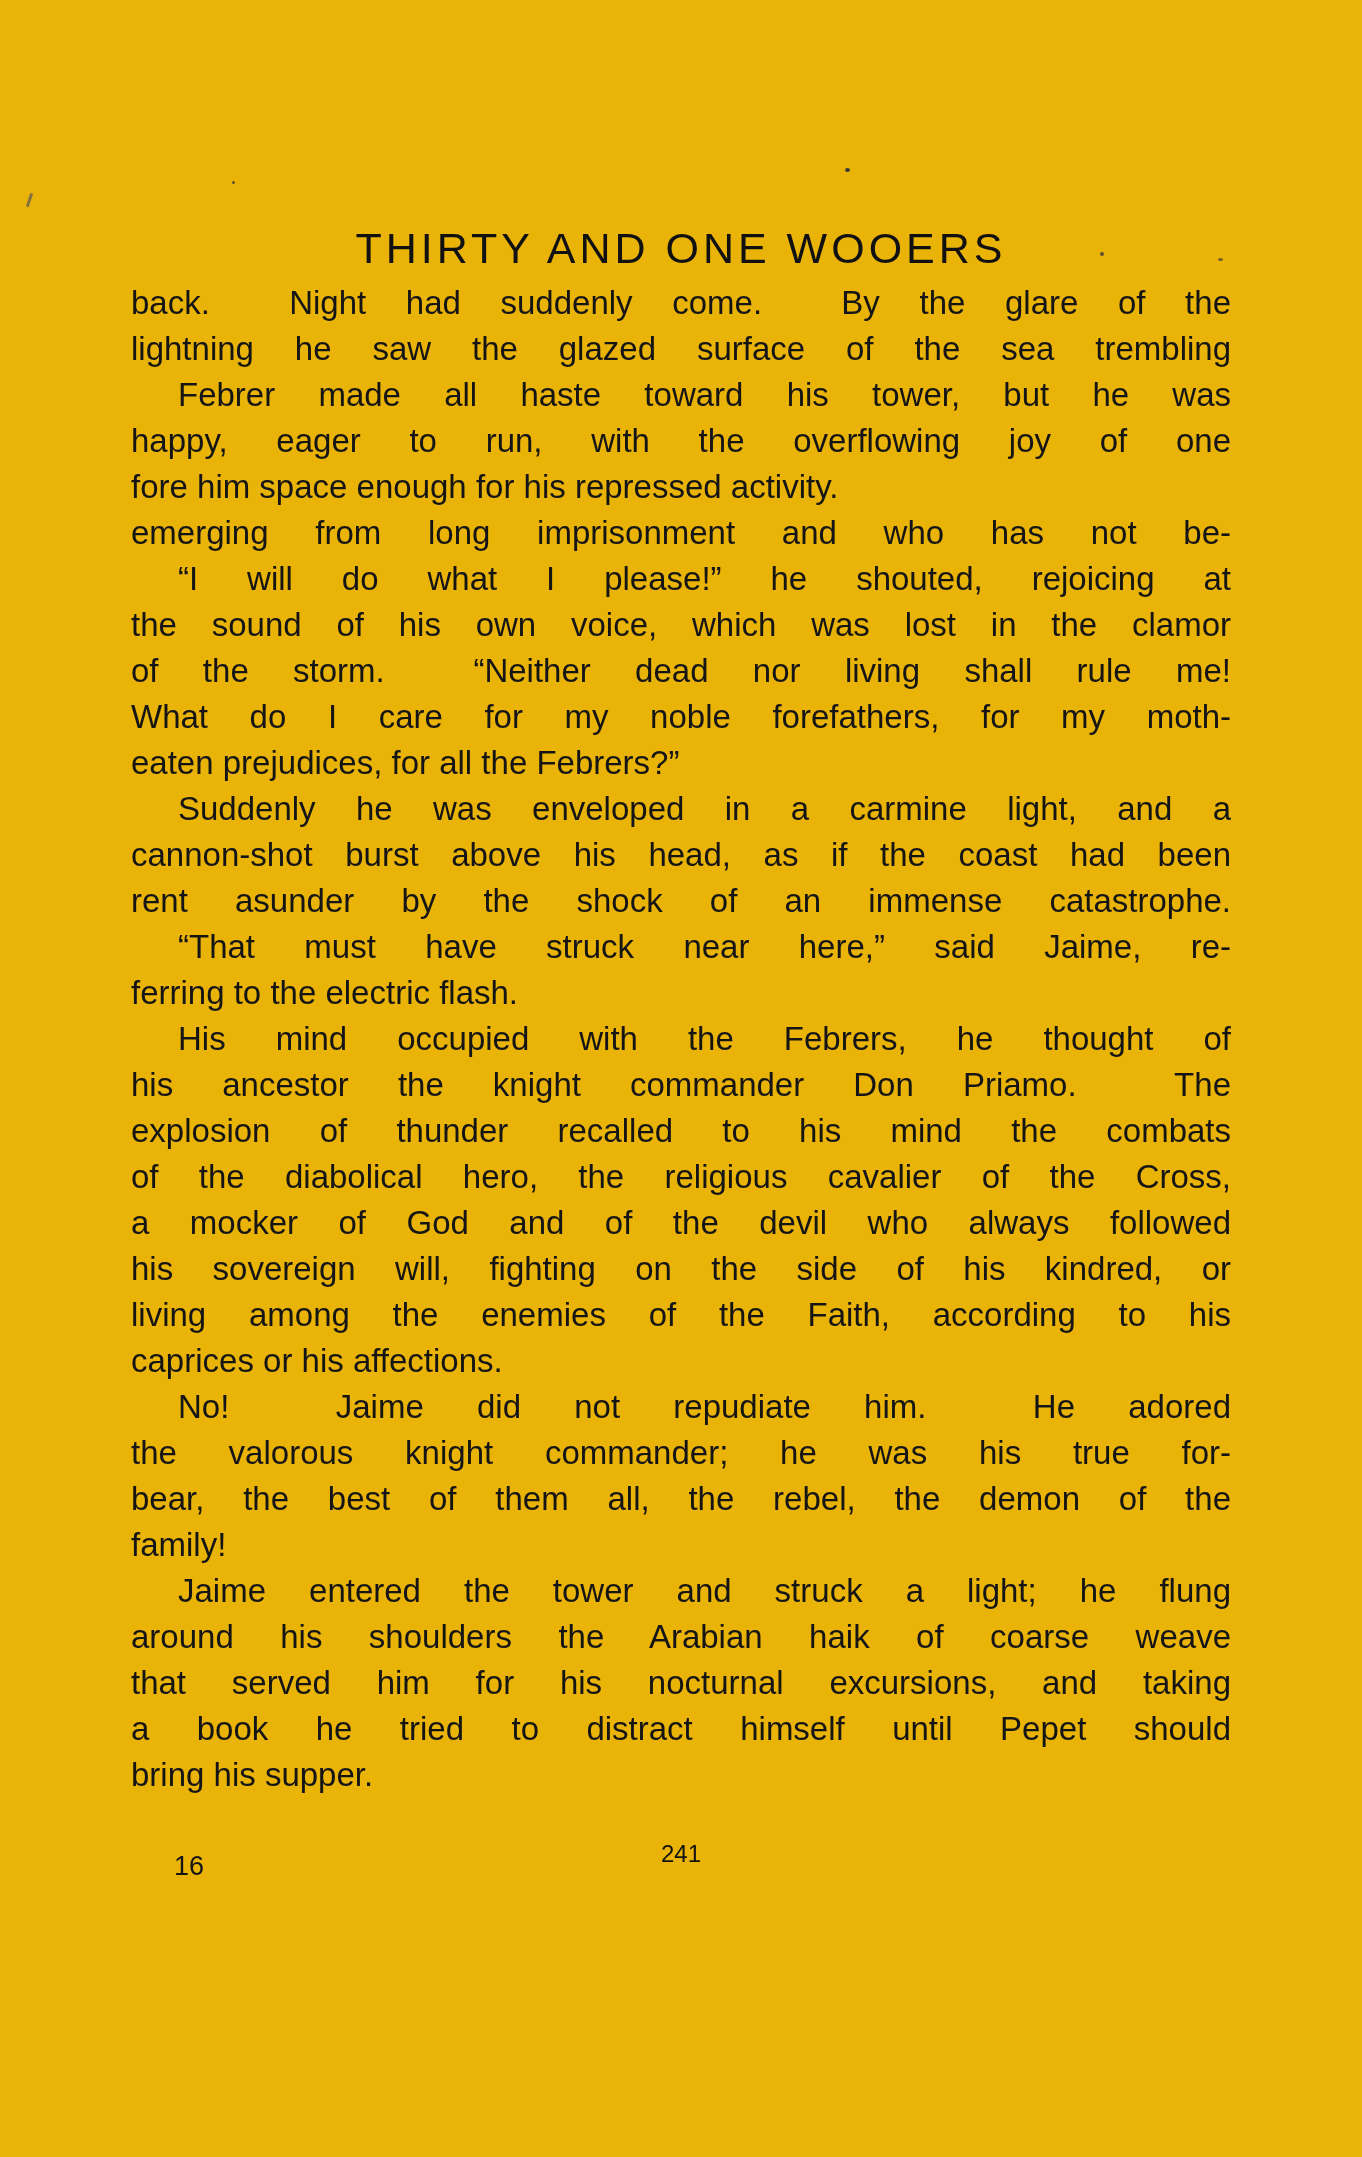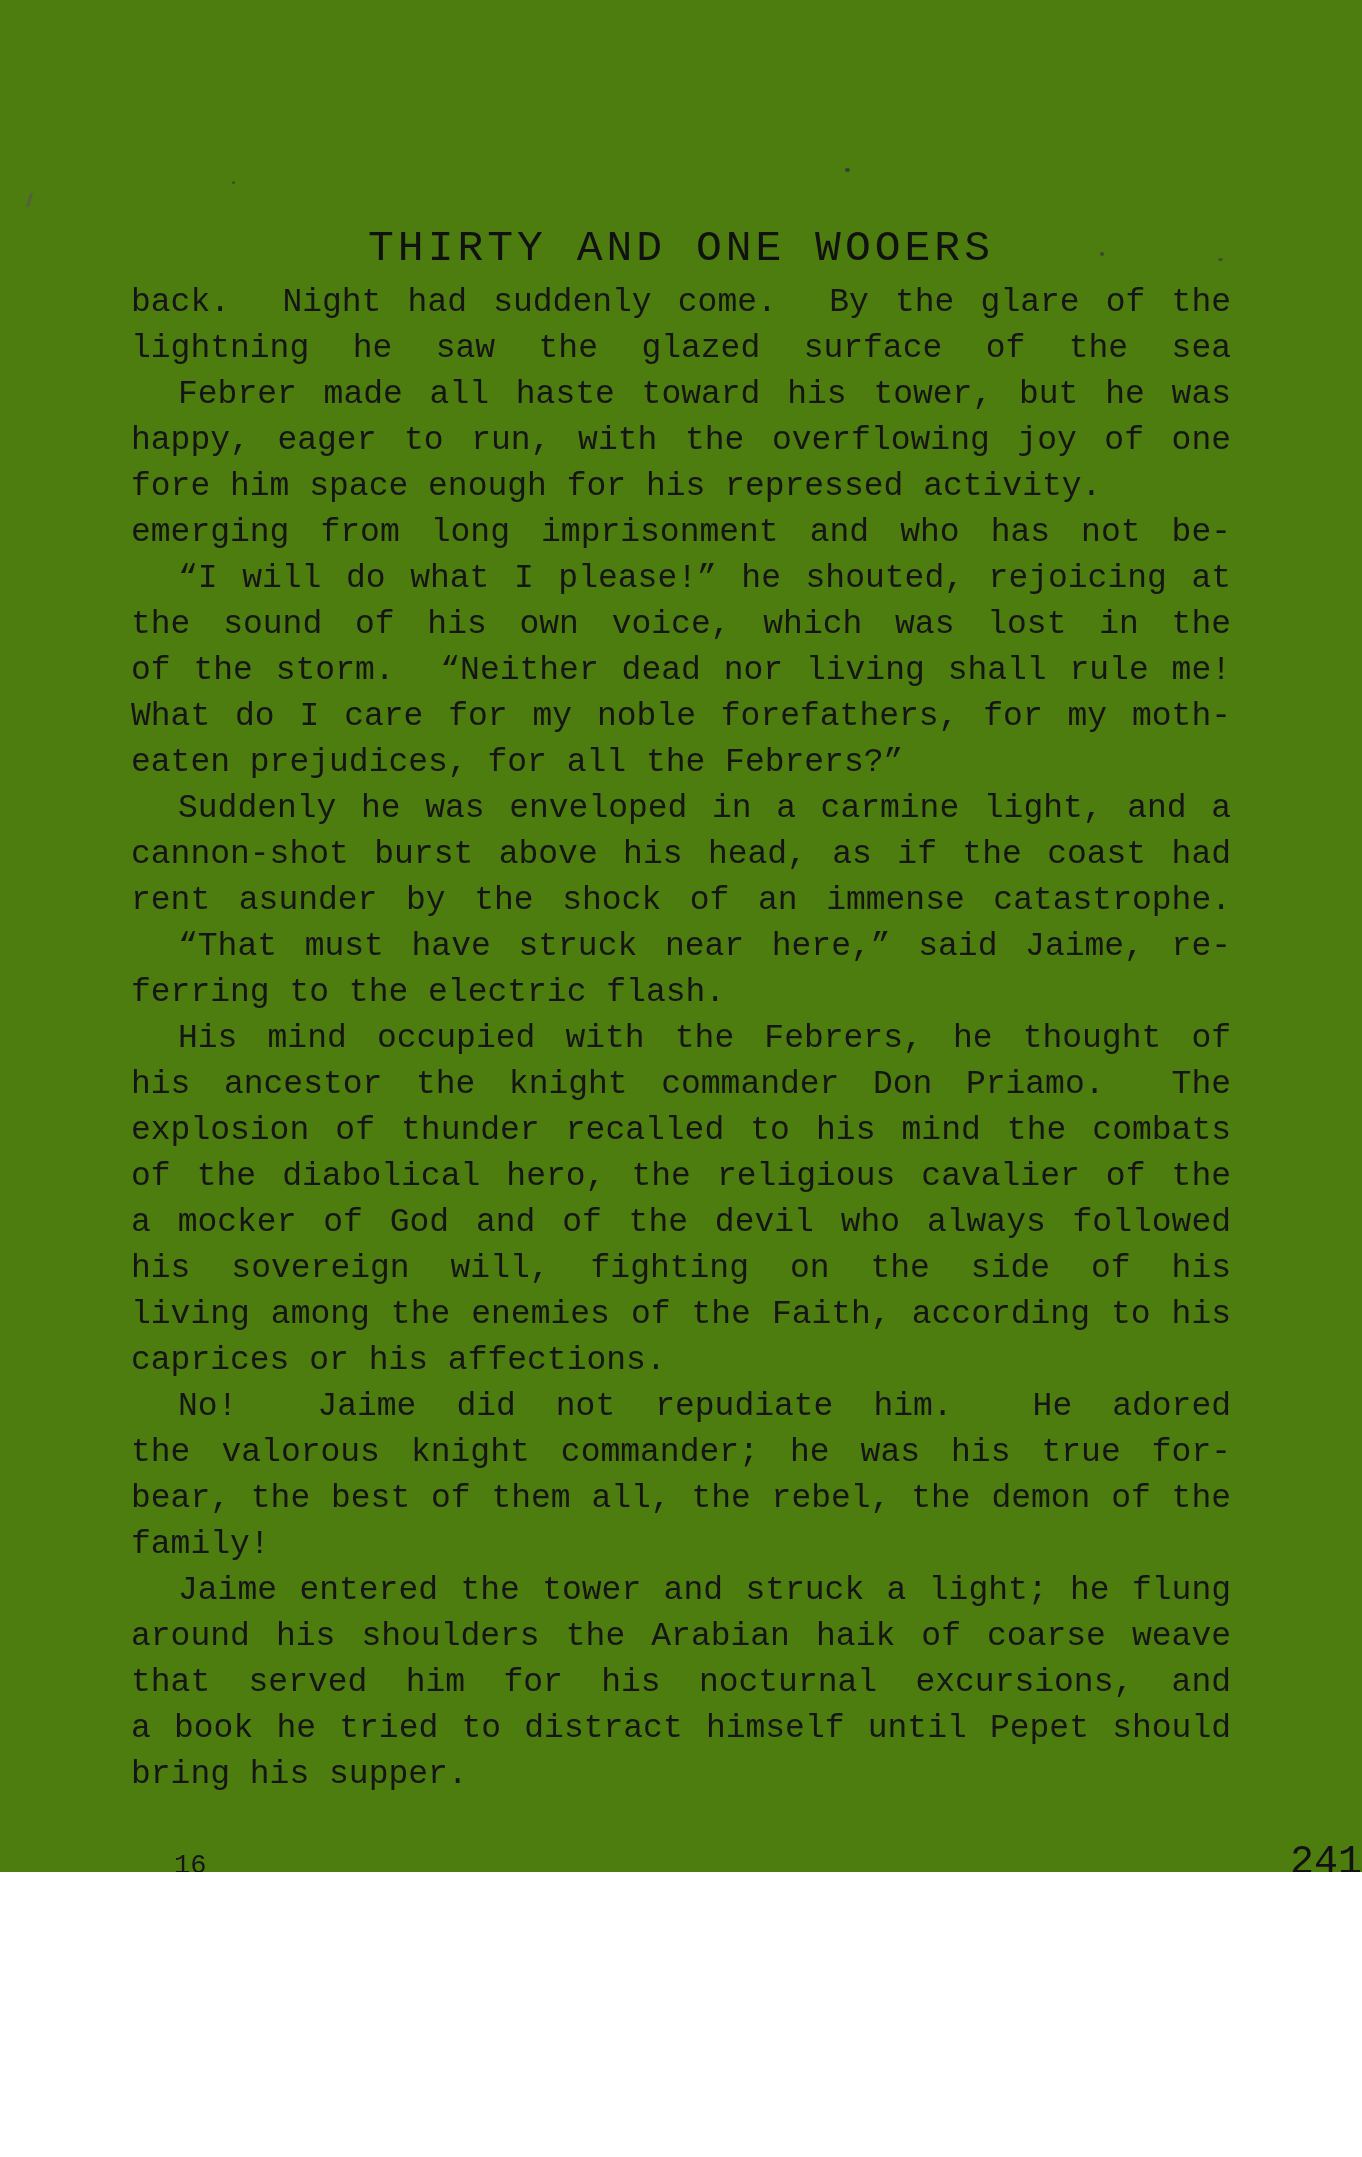--- a/index.html
+++ b/index.html
@@ -3,24 +3,24 @@
 <meta charset="utf-8">
 <style>
   html, body {
     margin: 0;
     padding: 0;
     background: #ffffff;
   }
   .page {
     position: relative;
     width: 1362px;
-    height: 1872px;
-    background: #4d7c0f;
+    height: 2157px;
+    background: #eab308;
     color: #141414;
-    font-family: Liberation Mono, monospace;
+    font-family: Liberation Sans, sans-serif;
     overflow: hidden;
   }
   .running-head {
     position: absolute;
     top: 224px;
     left: 0;
     width: 100%;
     margin: 0;
     text-align: center;
     font-size: 43px;
@@ -57,22 +57,22 @@
     left: 174px;
     top: 1851px;
     font-size: 27px;
     color: #151515;
   }
   .footer-pageno {
     position: absolute;
     left: 0;
     top: 1840px;
     width: 100%;
-    text-align: right;
-    font-size: 40px;
+    text-align: center;
+    font-size: 24px;
     color: #121212;
   }
   .speck {
     position: absolute;
     background: #3a3a3a;
     border-radius: 50%;
   }
   .speck.s1 { left: 845px; top: 168px; width: 5px; height: 4px; }
   .speck.s2 { left: 1100px; top: 252px; width: 4px; height: 4px; opacity: .8; }
   .speck.s3 { left: 1218px; top: 258px; width: 5px; height: 3px; opacity: .7; }

